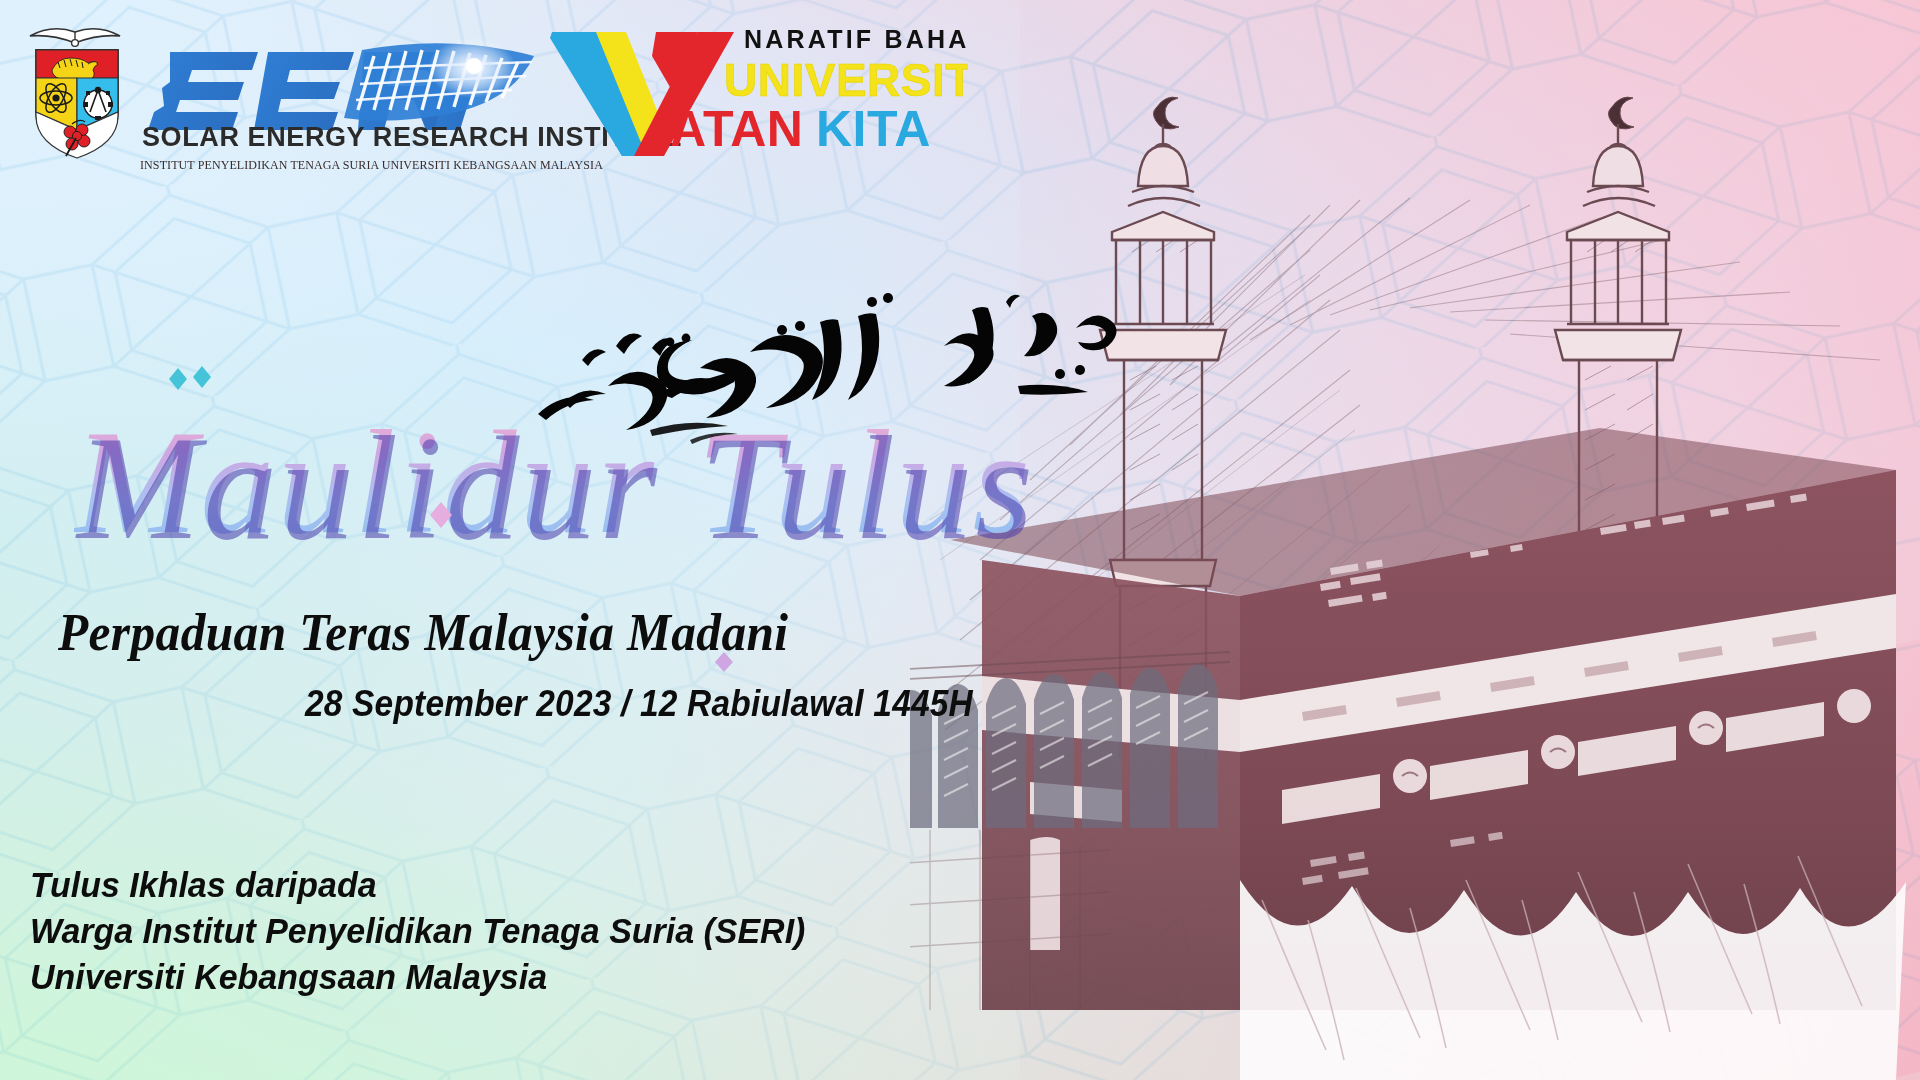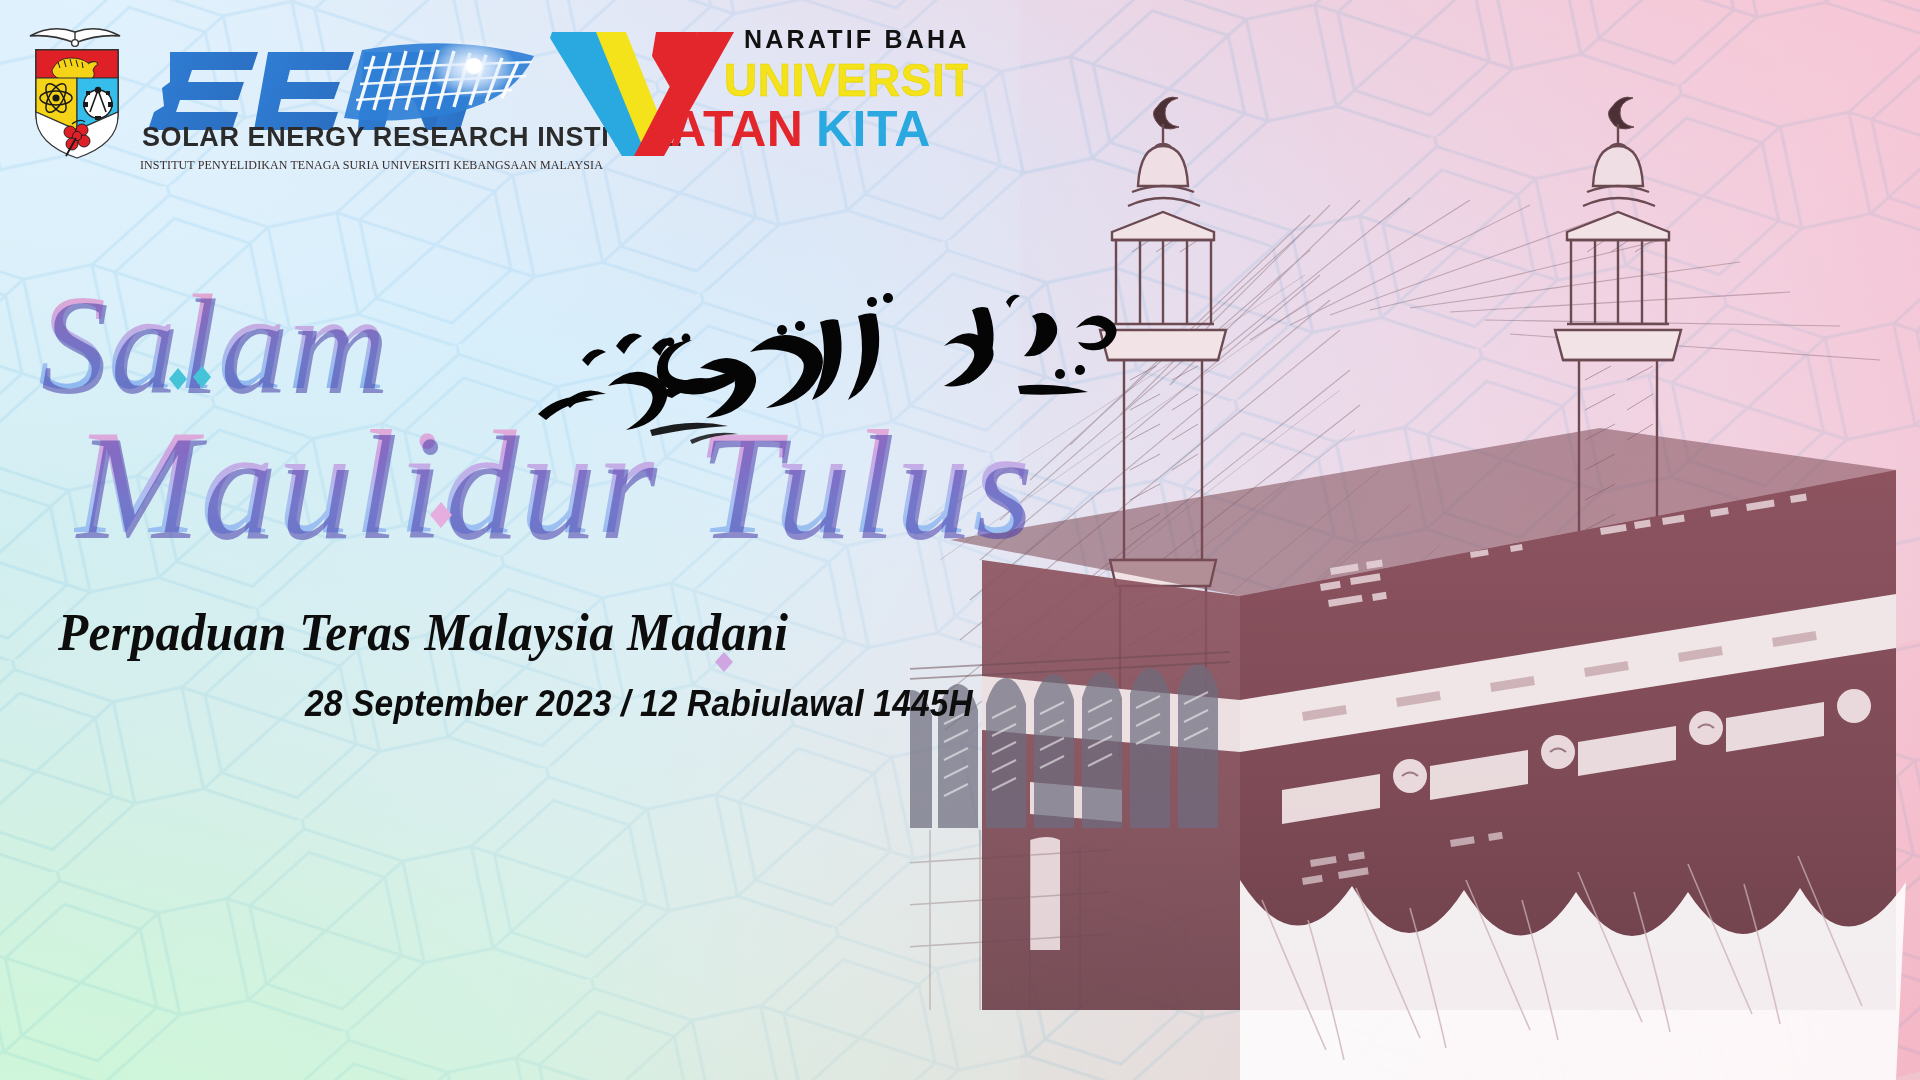--- a/index.html
+++ b/index.html
@@ -511,21 +511,20 @@
         </g>
 
         <text x="196" y="30" font-family="Liberation Sans, sans-serif" font-size="25" font-weight="bold" letter-spacing="3.2" fill="#111111">NARATIF BAHARU UKM</text>
         <text x="176" y="78" font-family="Liberation Sans, sans-serif" font-size="46" font-weight="bold" letter-spacing="0.5" fill="#f4e21a" stroke="#e8d400" stroke-width="0.6">UNIVERSITI</text>
         <text x="122" y="128" font-family="Liberation Sans, sans-serif" font-size="50" font-weight="bold" letter-spacing="0.5" fill="#e3262c">ATAN</text>
         <text x="268" y="128" font-family="Liberation Sans, sans-serif" font-size="50" font-weight="bold" letter-spacing="0.5" fill="#29a9e0">KITA</text>
       </svg>
     </div>
   </div>
 
-  <div class="salam">Salam</div>
   <div class="maulidur">Maulidur Tulus</div>
 
   <svg class="deco-dot" style="left:155px;top:362px;width:90px;height:34px" viewBox="0 0 90 34">
     <path d="M14 17 L23 6 L32 17 L23 28 Z" fill="#45c3d8"></path>
     <path d="M38 15 L47 4 L56 15 L47 26 Z" fill="#45c3d8"></path>
   </svg>
   <svg class="deco-dot" style="left:424px;top:498px;width:34px;height:34px" viewBox="0 0 34 34">
     <path d="M6 17 L17 4 L28 17 L17 30 Z" fill="#e6aede"></path>
   </svg>
   <svg class="deco-dot" style="left:710px;top:648px;width:28px;height:28px" viewBox="0 0 28 28">
@@ -566,14 +565,19 @@
         <circle cx="150" cy="52" r="4.4"></circle>
           <circle cx="166" cy="48" r="4.4"></circle>
         <path d="M170 150 q24 -10 48 -6 q-24 0 -46 10 Z" opacity=".8"></path>
       </g>
     </svg>
   </div>
 
   <div class="tagline">Perpaduan Teras Malaysia Madani</div>
   <div class="dateline">28 September 2023 / 12 Rabiulawal 1445H</div>
 
+  <div class="signoff">
+    <div class="ln">Tulus Ikhlas daripada</div>
+    <div class="ln">Warga Institut Penyelidikan Tenaga Suria (SERI)</div>
+    <div class="ln">Universiti Kebangsaan Malaysia</div>
+  </div>
 
 </div>
 
 </body></html>

